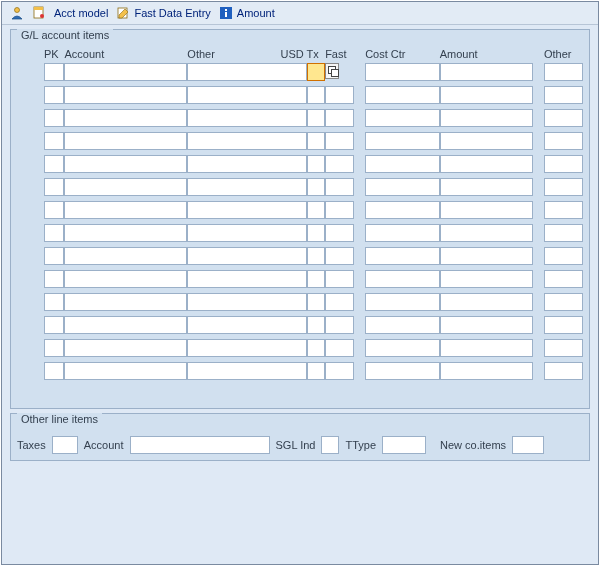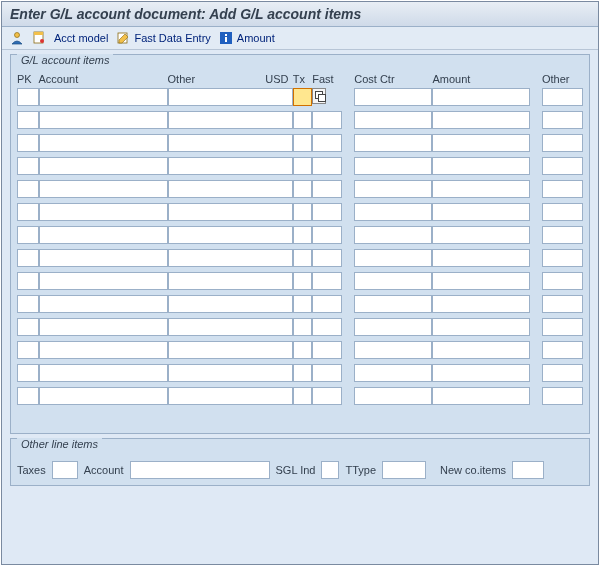--- a/index.html
+++ b/index.html
@@ -66,25 +66,25 @@
     padding-top: 14px;
   }
   .groupbox-title {
     position: absolute;
     top: -1px;
     left: 6px;
     background: #d1e0ef;
     padding: 0 4px;
     font-size: 11px;
     color: #34404f;
-    font-style: italic;
   }
   .grid-header, .grid-row {
     display: flex;
     padding: 1px 6px;
+    margin-left: 27px;
   }
   .grid-header {
     font-size: 11px;
     color: #34404f;
     padding-top: 4px;
     padding-bottom: 2px;
   }
   .col { display: inline-block; }
   .col-pk { width: 22px; }
   .col-account { width: 132px; }
@@ -149,21 +149,20 @@
   input[type="checkbox"] {
     width: 13px;
     height: 13px;
   }
   svg { display: block; }
 </style>
 </head>
 <body>
 
 <div class="frame">
-  <div class="title-bar">Enter G/L account document: Add G/L account items</div>
 
   <div class="toolbar">
     <span class="toolbar-btn">
       <svg width="14" height="14">
         <circle cx="7" cy="4" r="2.5" fill="#f3c04a" stroke="#8a6a10" stroke-width="0.7"></circle>
         <path d="M2 13 Q7 7 12 13 Z" fill="#2e6db5" stroke="#184a82" stroke-width="0.7"></path>
       </svg>
     </span>
     <span class="toolbar-btn">
       <svg width="14" height="14">

